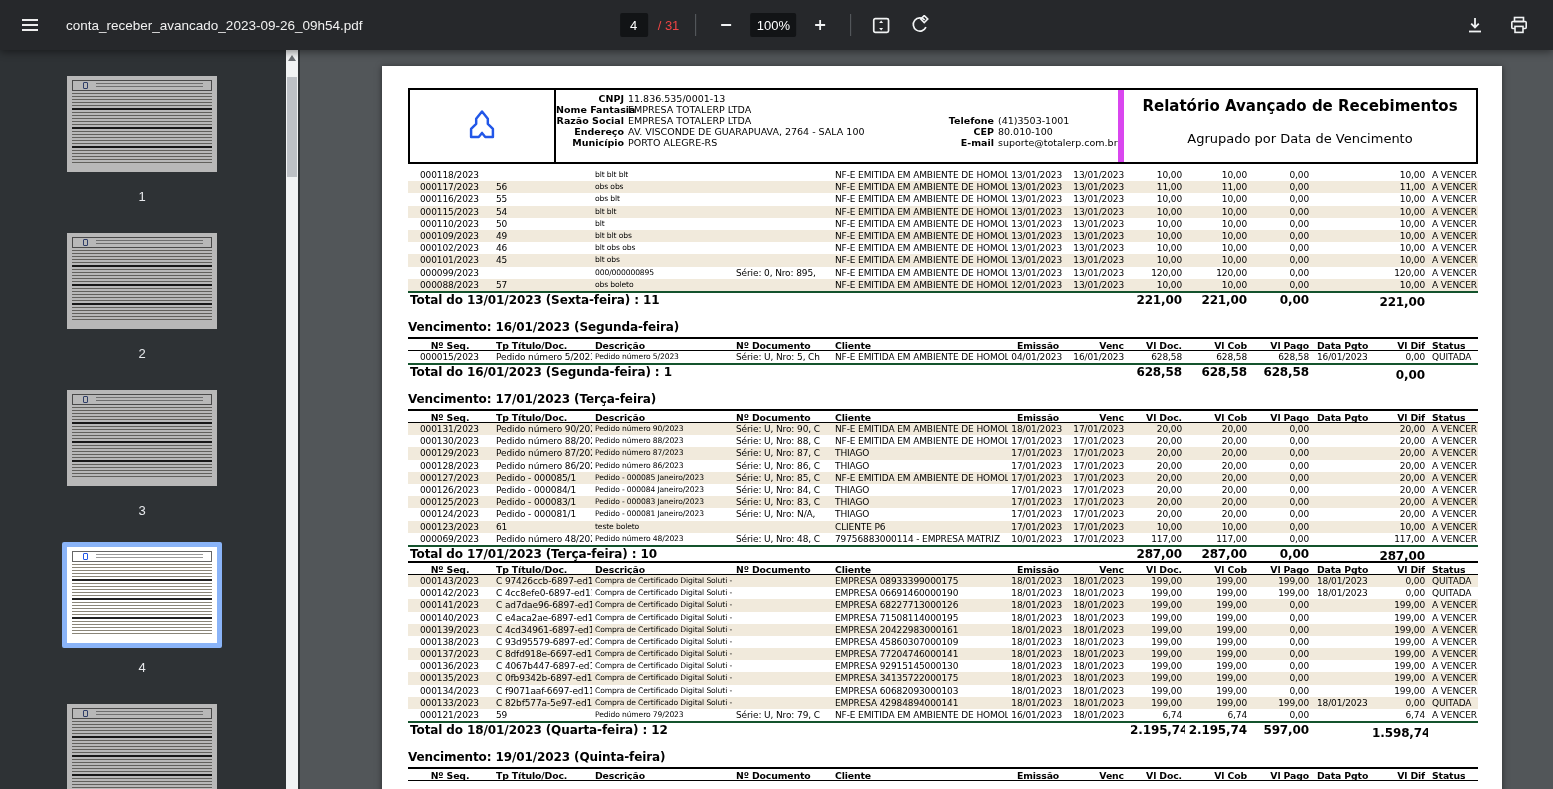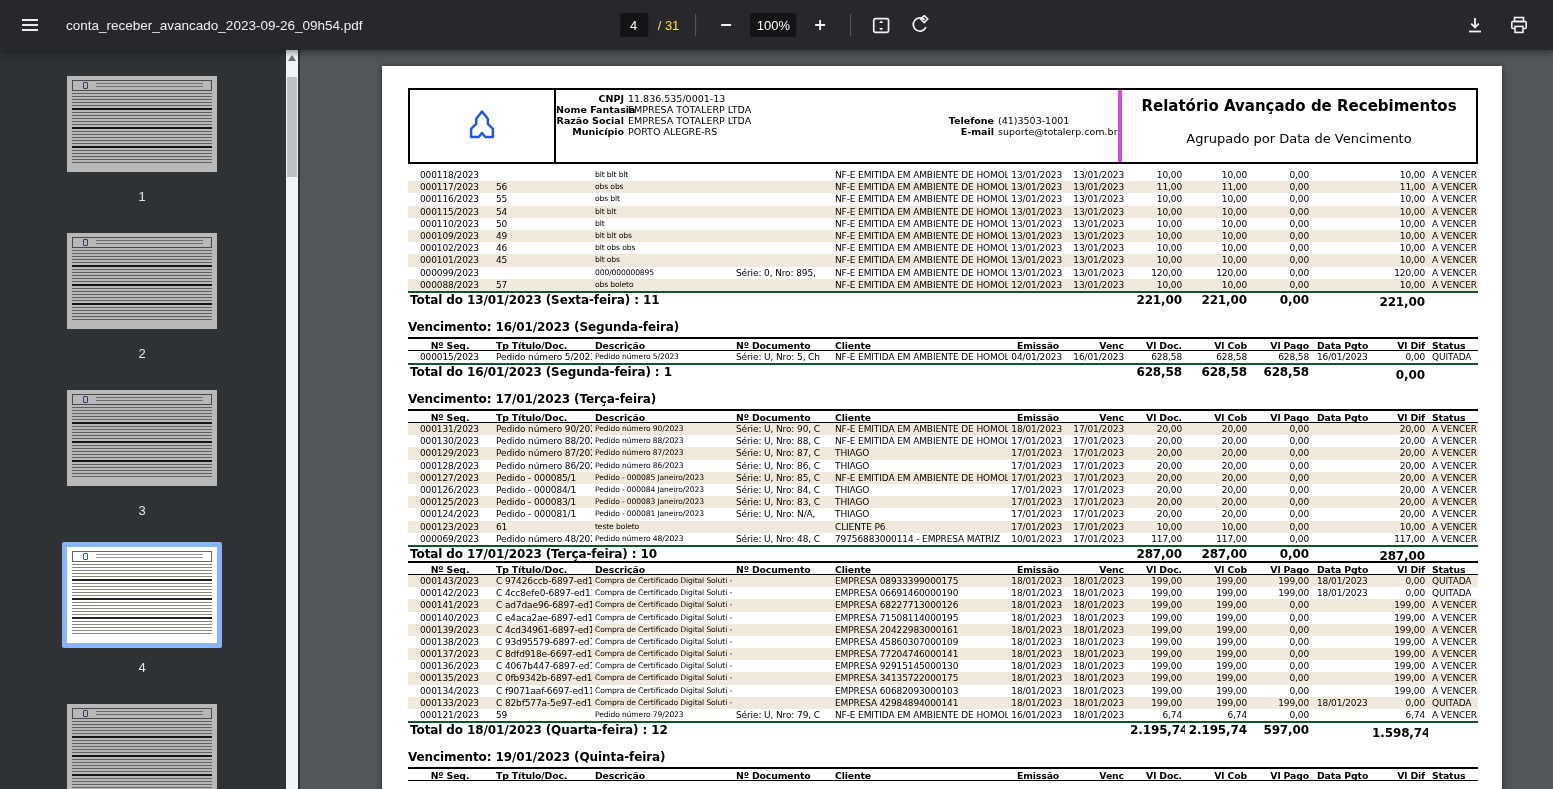--- a/index.html
+++ b/index.html
@@ -20,21 +20,21 @@
     display:flex;align-items:center;z-index:30;box-shadow:0 2px 8px rgba(0,0,0,.45);color:var(--ink);}
   .tb-left{display:flex;align-items:center;gap:22px;padding-left:16px;flex:1;min-width:0;}
   .tb-btn{background:none;border:none;cursor:pointer;display:flex;align-items:center;justify-content:center;
     width:28px;height:28px;padding:0;}
   .filename{font-size:13.5px;color:#f1f1f1;white-space:nowrap;overflow:hidden;}
   .tb-center{display:flex;align-items:center;gap:10px;position:absolute;left:50%;transform:translateX(-50%);}
   .page-input,.zoom-input{background:#121416;border:none;color:#fff;font-size:13px;text-align:center;
     height:24px;border-radius:2px;font-family:"Liberation Sans",sans-serif;}
   .page-input{width:28px;}
   .zoom-input{width:46px;}
-  .page-total{font-size:13px;color:#fde047;white-space:nowrap;}
+  .page-total{font-size:13px;color:#ef4444;white-space:nowrap;}
   .tb-sep{width:1px;height:22px;background:#5a5e62;margin:0 6px;}
   .glyph-btn{color:var(--ink);font-size:19px;line-height:1;}
   .tb-right{display:flex;align-items:center;gap:16px;padding-right:20px;margin-left:auto;}
 
   
   .sidebar{position:absolute;left:0;top:50px;width:300px;height:739px;background:var(--sidebar-bg);z-index:10;}
   .thumbs{position:absolute;left:0;top:0;width:284px;height:739px;overflow:hidden;}
   .thumb-block{width:100%;display:flex;flex-direction:column;align-items:center;margin-bottom:24px;}
   .thumb-block:first-child{margin-top:21px;}
   .thumb{border:5px solid transparent;border-radius:2px;cursor:pointer;}
@@ -59,21 +59,21 @@
   .page{position:absolute;left:82px;top:16px;width:1120px;height:1160px;background:#fff;
     box-shadow:0 1px 6px rgba(0,0,0,.5);color:#000;font-family:"DejaVu Sans",sans-serif;}
 
   
   .hd-box{margin:22px 24px 0 26px;height:76px;border:2px solid #000;display:flex;}
   .hd-logo{width:146px;border-right:2px solid #000;display:flex;align-items:center;justify-content:center;}
   .hd-info{width:562px;padding-top:3px;font-size:9.5px;line-height:11px;}
   .hd-row{display:grid;grid-template-columns:72px 270px 100px 1fr;white-space:nowrap;}
   .hd-l{text-align:right;font-weight:bold;padding-right:4px;}
   .hd-v{overflow:hidden;}
-  .hd-title{flex:1;border-left:4px solid #d946ef;text-align:center;padding-top:7px;}
+  .hd-title{flex:1;border-left:6px solid #d946ef;text-align:center;padding-top:7px;}
   .hd-title .t1{font-size:15px;font-weight:bold;}
   .hd-title .t2{font-size:13px;margin-top:16px;}
 
   
   .report{margin:5px 24px 0 26px;}
   .sec-title{font-size:12px;font-weight:bold;margin:13px 0 3px 0;letter-spacing:-.1px;}
   .trow{display:grid;grid-template-columns:84px 100px 141px 99px 176px 60px 62px 55px 65px 62px 60px 56px 50px;
     height:12.2px;line-height:12.2px;font-size:9px;letter-spacing:-.12px;}
   .trow .c{white-space:nowrap;overflow:hidden;}
   .trow.stripe{background:var(--beige);}
@@ -287,20 +287,26 @@
           <span class="hd-l"></span>
             <span class="hd-v"></span>
         </div>
         <div class="hd-row">
           <span class="hd-l">Razão Social</span>
           <span class="hd-v">EMPRESA TOTALERP LTDA</span>
           <span class="hd-l">Telefone</span>
           <span class="hd-v">(41)3503-1001</span>
         </div>
         <div class="hd-row">
+          <span class="hd-l">Endereço</span>
+          <span class="hd-v">AV. VISCONDE DE GUARAPUAVA, 2764 - SALA 100</span>
+          <span class="hd-l">CEP</span>
+          <span class="hd-v">80.010-100</span>
+        </div>
+        <div class="hd-row">
           <span class="hd-l">Município</span>
           <span class="hd-v">PORTO ALEGRE-RS</span>
           <span class="hd-l">E-mail</span>
           <span class="hd-v">suporte@totalerp.com.br</span>
         </div>
       </div>
       <div class="hd-title">
         <div class="t1">Relatório Avançado de Recebimentos</div>
         <div class="t2">Agrupado por Data de Vencimento</div>
       </div>

